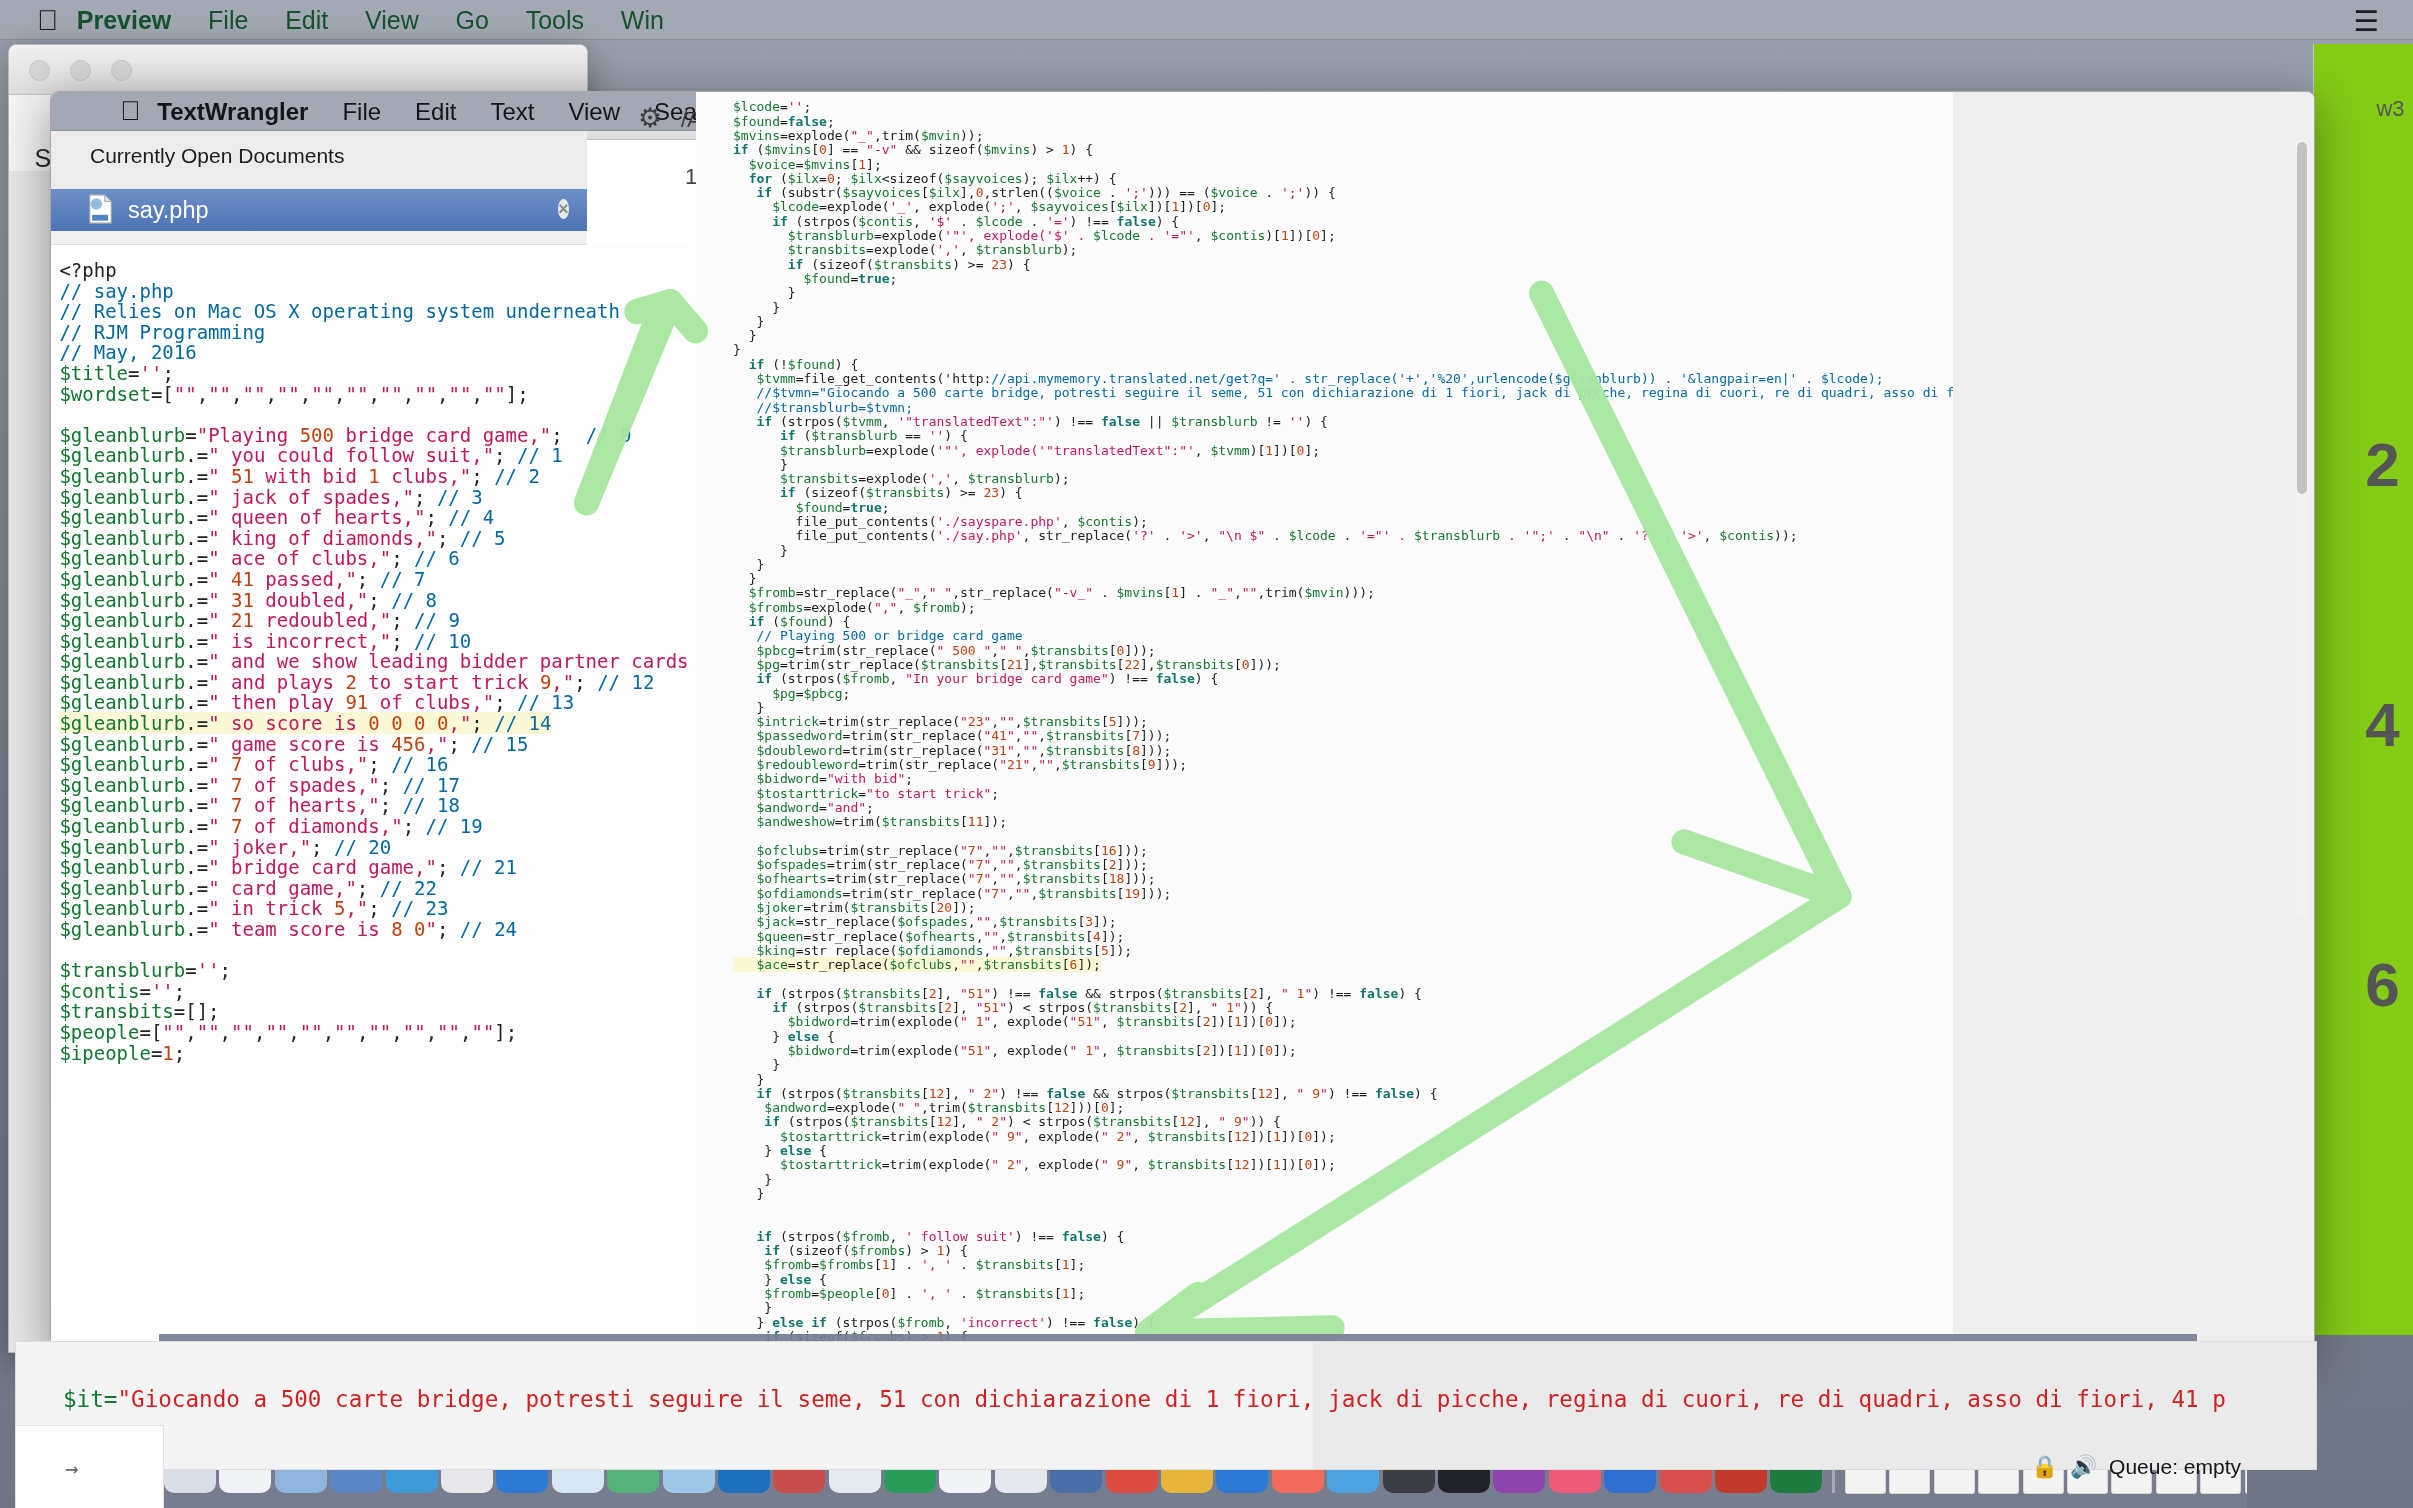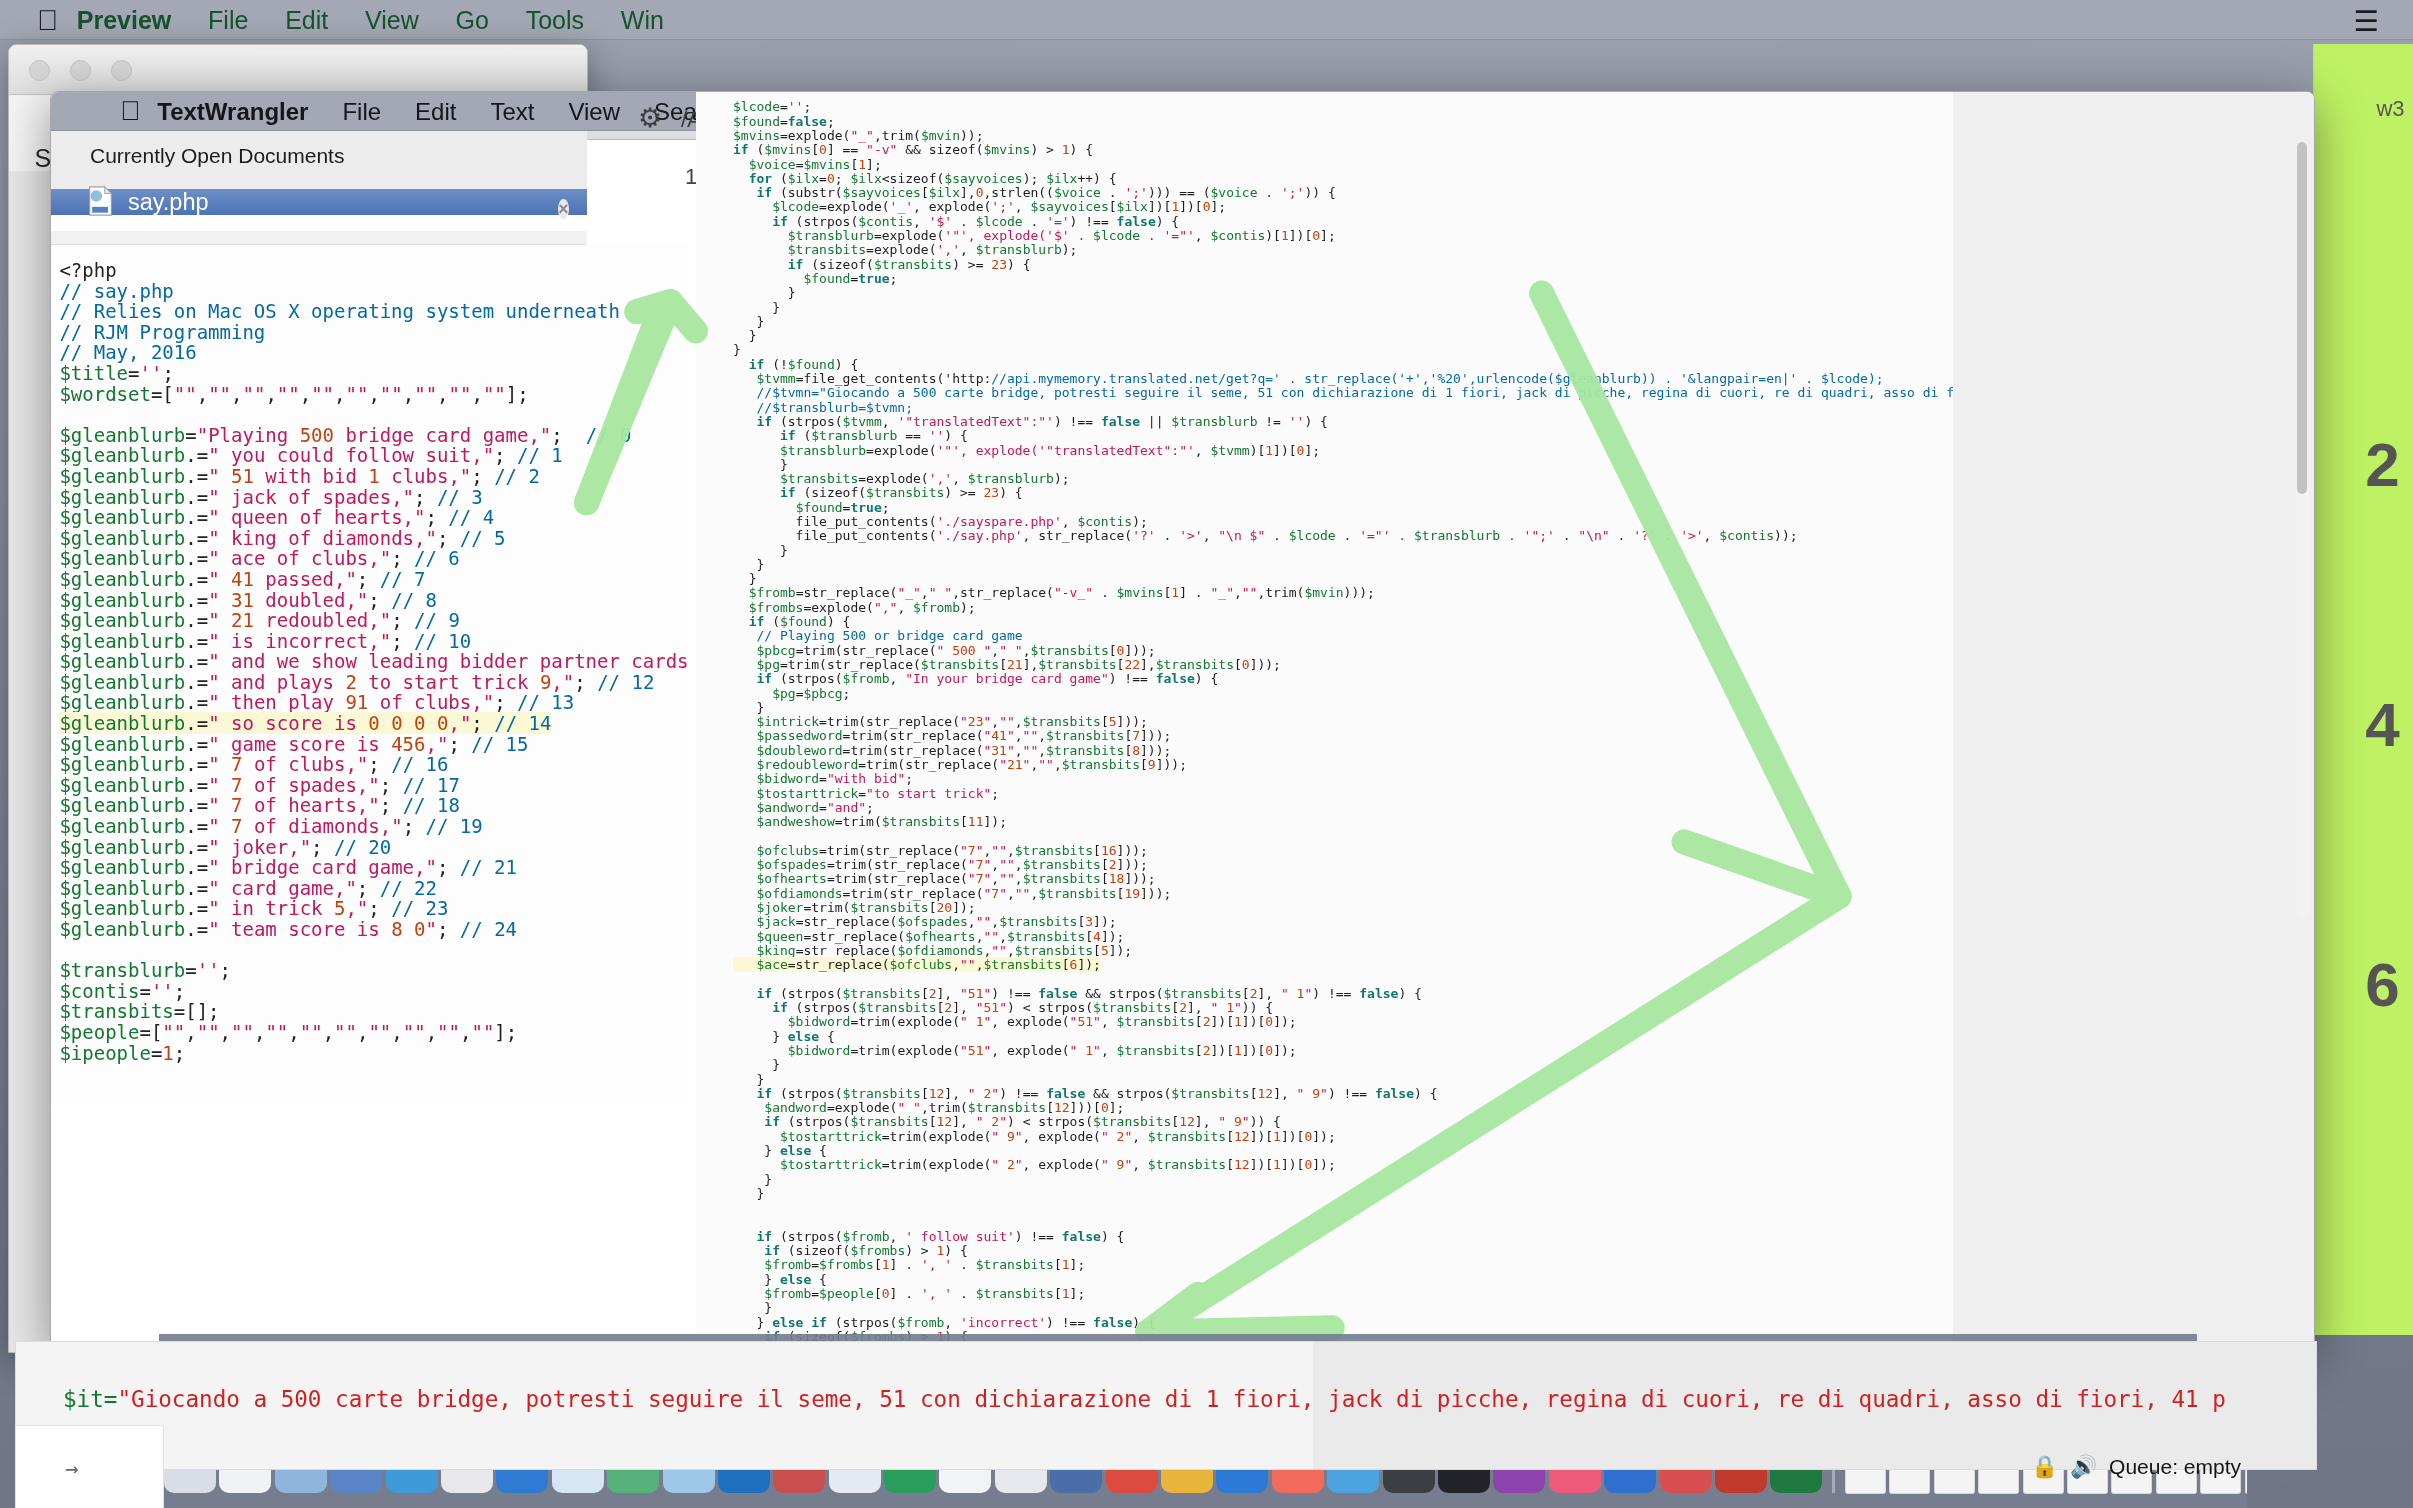--- a/index.html
+++ b/index.html
@@ -66,21 +66,21 @@
   #menubar-tw .mi.app{font-weight:bold;}
 
   
   #docs-panel{position:absolute;left:0;top:39px;width:536px;height:59px;background:#ececec;border-bottom:0.8px solid #cacaca;}
   #docs-title{position:absolute;left:39px;top:13.4px;font-size:21px;color:#1d1d1d;}
   #docs-gear{position:absolute;left:587px;top:10px;font-size:27px;color:#3d3d3d;}
   #docs-path{position:absolute;left:630px;top:15px;font-size:22px;color:#3d3d3d;}
 
   
   #doc-row{
-    position:absolute;left:0;top:97px;width:536px;height:26px;
+    position:absolute;left:0;top:97px;width:536px;height:42px;
     background:linear-gradient(180deg,#6d8fc7,#4d73b5);
     display:flex;align-items:center;
   }
   #doc-row .fileicon{margin-left:37px;}
   #doc-row .fname{margin-left:15px;font-size:23.5px;color:#ffffff;}
   #doc-row .closex{position:absolute;right:18.4px;top:8.4px;}
   .xbtn{width:25px;height:25px;border-radius:50%;background:#dcdcdc;color:#8a8a8a;font-size:17.6px;line-height:25px;text-align:center;font-weight:bold;}
   .xbtn.onblue{background:#e9e9e9;color:#8a8a8a;}
 
   
@@ -163,21 +163,21 @@
 
   
   .dock{position:absolute;left:159px;height:87px;background:rgba(118,126,144,.92);z-index:65;display:flex;align-items:center;gap:3.4px;padding:0 5px;overflow:hidden;}
   #dock-upper{top:1334px;width:2028px;height:77px;}
   #dock-lower{top:1426px;width:2078px;height:82px;}
   .dock .app{width:52px;height:52px;border-radius:10px;flex:0 0 auto;}
   .dock .doc{width:39px;height:52px;background:#f4f4f4;border:0.8px solid #d7d7d7;border-radius:2.5px;flex:0 0 auto;}
   .dock .sep{width:2.5px;height:52px;background:rgba(255,255,255,.35);margin:0 6.7px;flex:0 0 auto;}
 
   
-  #right-sliver{position:absolute;right:0;top:44px;width:99px;height:1291px;background:#bef264;border-left:0.8px solid #c8c8c8;z-index:8;overflow:hidden;text-align:right;}
+  #right-sliver{position:absolute;right:0;top:44px;width:99px;height:1291px;background:#84cc16;border-left:0.8px solid #c8c8c8;z-index:8;overflow:hidden;text-align:right;}
   #right-sliver .pg{position:absolute;right:13.4px;font-size:62px;color:#555;font-weight:bold;}
   #right-sliver .lbl{position:absolute;right:8.4px;top:52px;font-size:22px;color:#555;}
 
   
   #queue-status{position:absolute;right:172px;top:1454px;z-index:80;display:flex;align-items:center;gap:11.7px;color:#151515;font-size:21px;}
   #queue-status .lockicon{font-size:22px;color:#cf9b18;}
   #queue-status .volicon{font-size:22px;color:#333;}
 </style>
 </head>
 <body>

